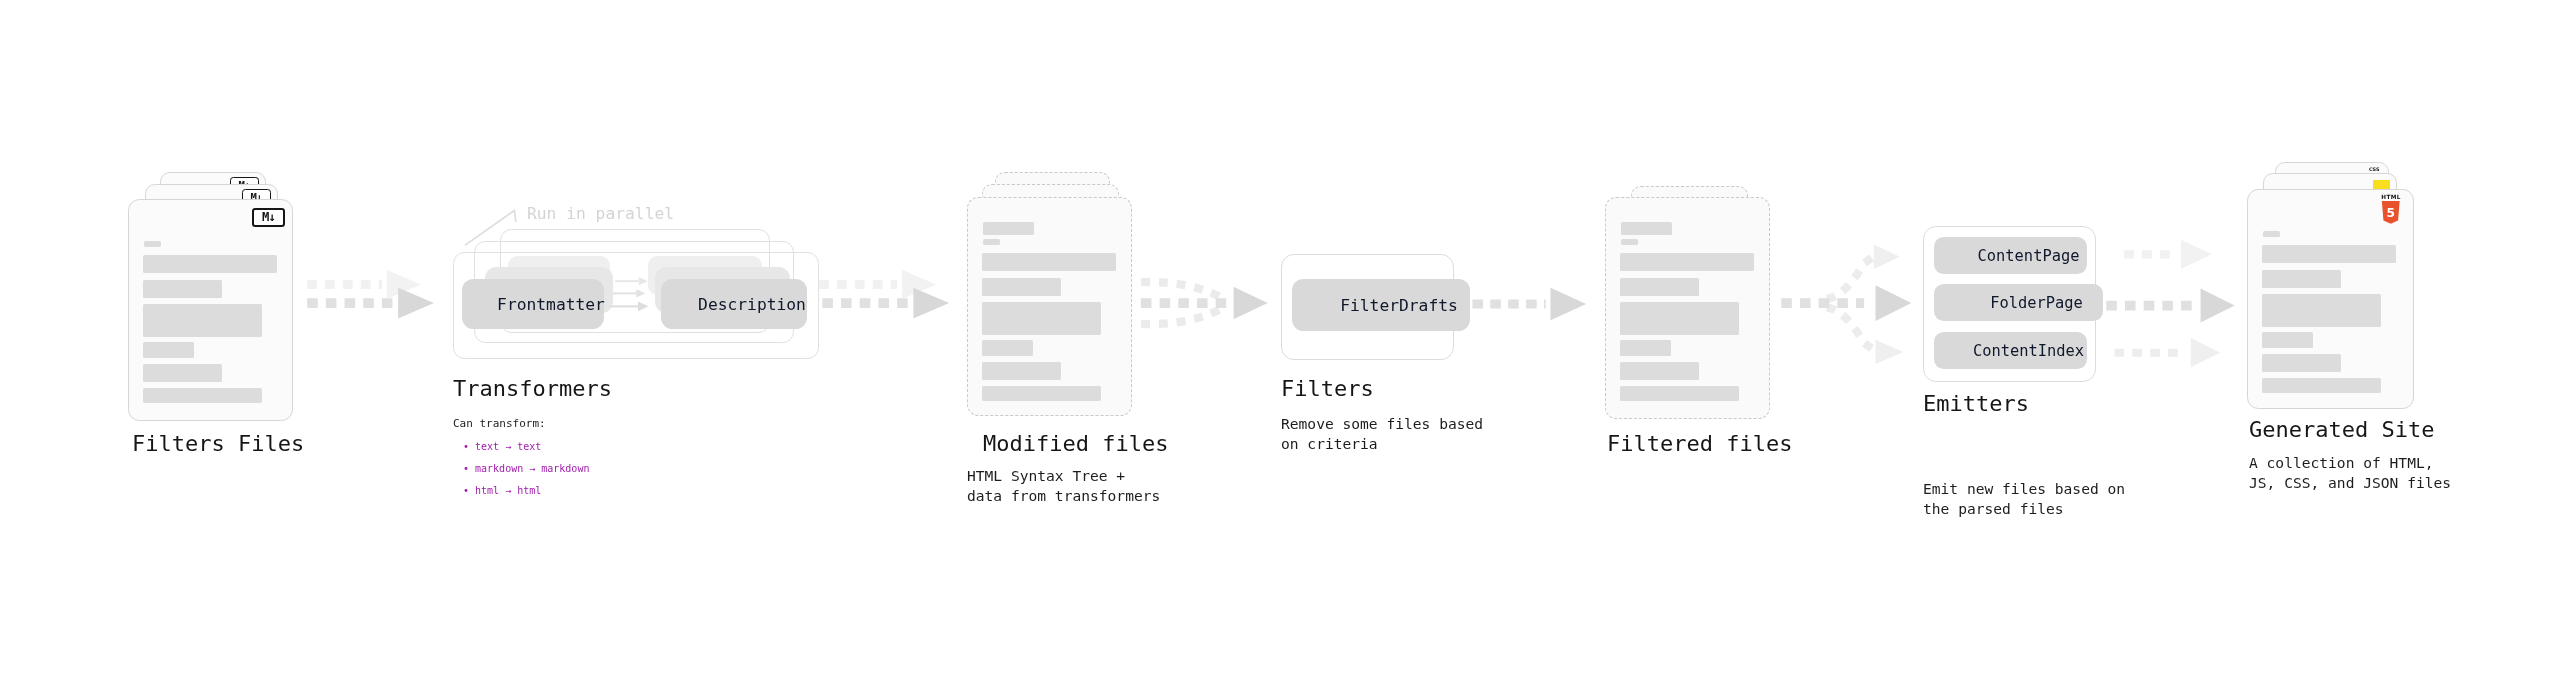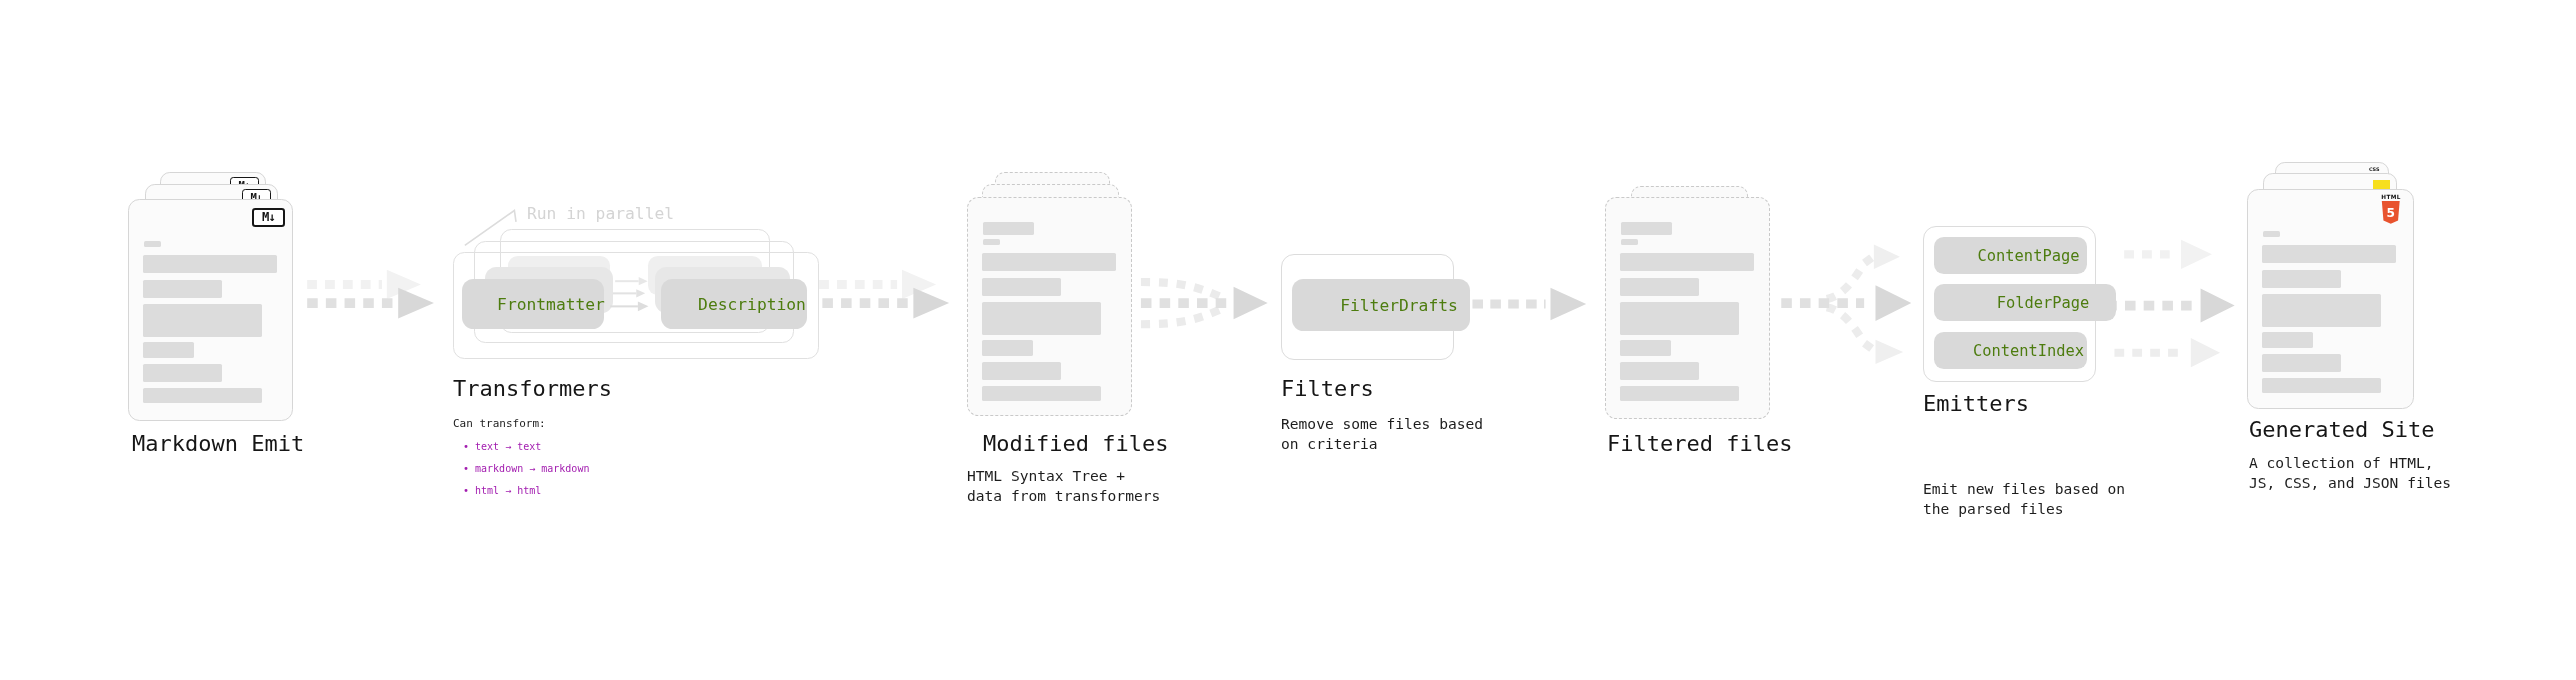--- a/index.html
+++ b/index.html
@@ -71,21 +71,21 @@
     border-radius: 11.4px;
     background: transparent;
   }
   .gbox.solidbg { background: #ffffff; border-color: #dcdcdc; border-radius: 13px; }
 
   .pill {
     position: absolute;
     background: #d9d9d9;
     border-radius: 11.4px;
     display: flex; align-items: center; justify-content: center;
-    font-size: 16.3px; color: #4d7c0f;
+    font-size: 16.3px; color: #0f172a;
     z-index: 5;
     padding-left: 36px;
   }
   .pill.layer-mid  { background: #e7e7e7; z-index: 4; border-radius: 11.4px; }
   .pill.layer-back { background: #efefef; z-index: 3; border-radius: 9.8px; }
   .pill.emitter { font-size: 15.4px; border-radius: 9.8px; }
 
   
   .stage-title {
     position: absolute;
@@ -179,21 +179,21 @@
         </div>
     <div class="bar"></div>
         <div class="bar"></div>
         <div class="bar"></div>
         <div class="bar"></div>
         <div class="bar"></div>
         <div class="bar"></div>
         <div class="bar"></div>
         <div class="bar"></div>
       </div>
-    <div class="stage-title" style="left:132px; top:432px;">Markdown Emit</div>
+    <div class="stage-title" style="left:132px; top:432px;">Filters Files</div>
   </div>
 
   <div>
     <div class="annotation" style="left:527px; top:204px;">Run in parallel</div>
 
     <div class="gbox" style="left:500px; top:229px; width:270px; height:104px; z-index:1;"></div>
     <div class="gbox" style="left:474px; top:241px; width:320px; height:102px; z-index:1;"></div>
     <div class="gbox" style="left:453px; top:252px; width:366px; height:107px; z-index:1;"></div>
 
     <div class="pill layer-back" style="left:508px; top:256px; width:102px; height:39px;"></div>
@@ -254,21 +254,21 @@
         <div class="bar"></div>
         <div class="bar"></div>
         <div class="bar"></div>
       </div>
     <div class="stage-title" style="left:1607px; top:432px;">Filtered files</div>
   </div>
 
   <div>
     <div class="gbox solidbg" style="left:1923px; top:226px; width:173px; height:156px; z-index:1;"></div>
     <div class="pill emitter" style="left:1934px; top:237px; width:153px; height:37px;">ContentPage</div>
-    <div class="pill emitter" style="left:1934px; top:284px; width:182px; height:37px;">FolderPage</div>
+    <div class="pill emitter" style="left:1934px; top:284px; width:169px; height:37px;">FolderPage</div>
     <div class="pill emitter" style="left:1934px; top:332px; width:153px; height:37px;">ContentIndex</div>
     <div class="stage-title" style="left:1923px; top:392px;">Emitters</div>
     <div class="stage-sub" style="left:1923px; top:453px;margin-top:26px;">
       <div>Emit new files based on</div>
       <div>the parsed files</div>
     </div>
   </div>
 
   <div>
     <div class="card back" style="left:2275px; top:162px; width:114px; height:98px;">

